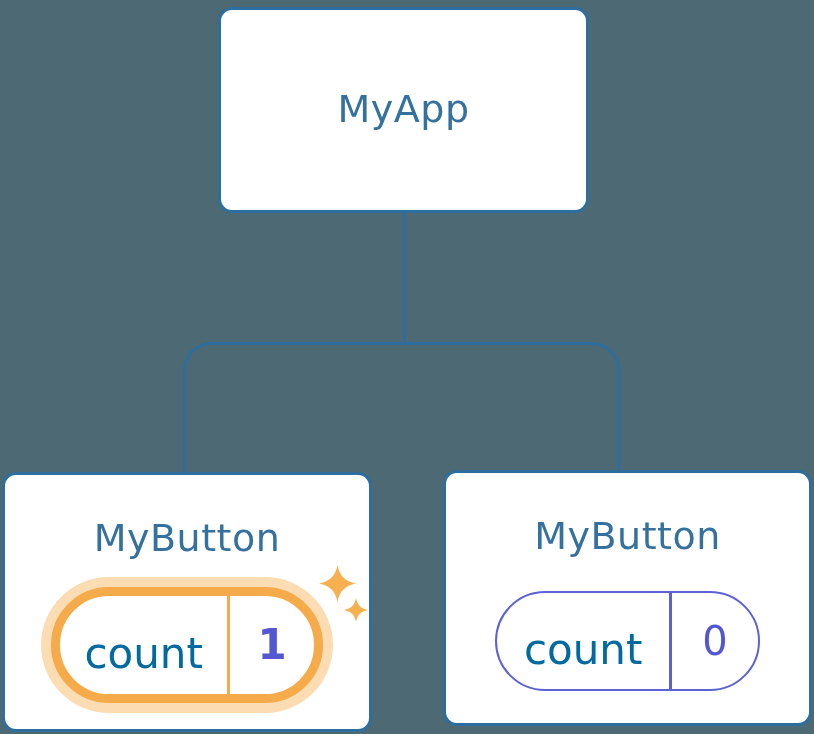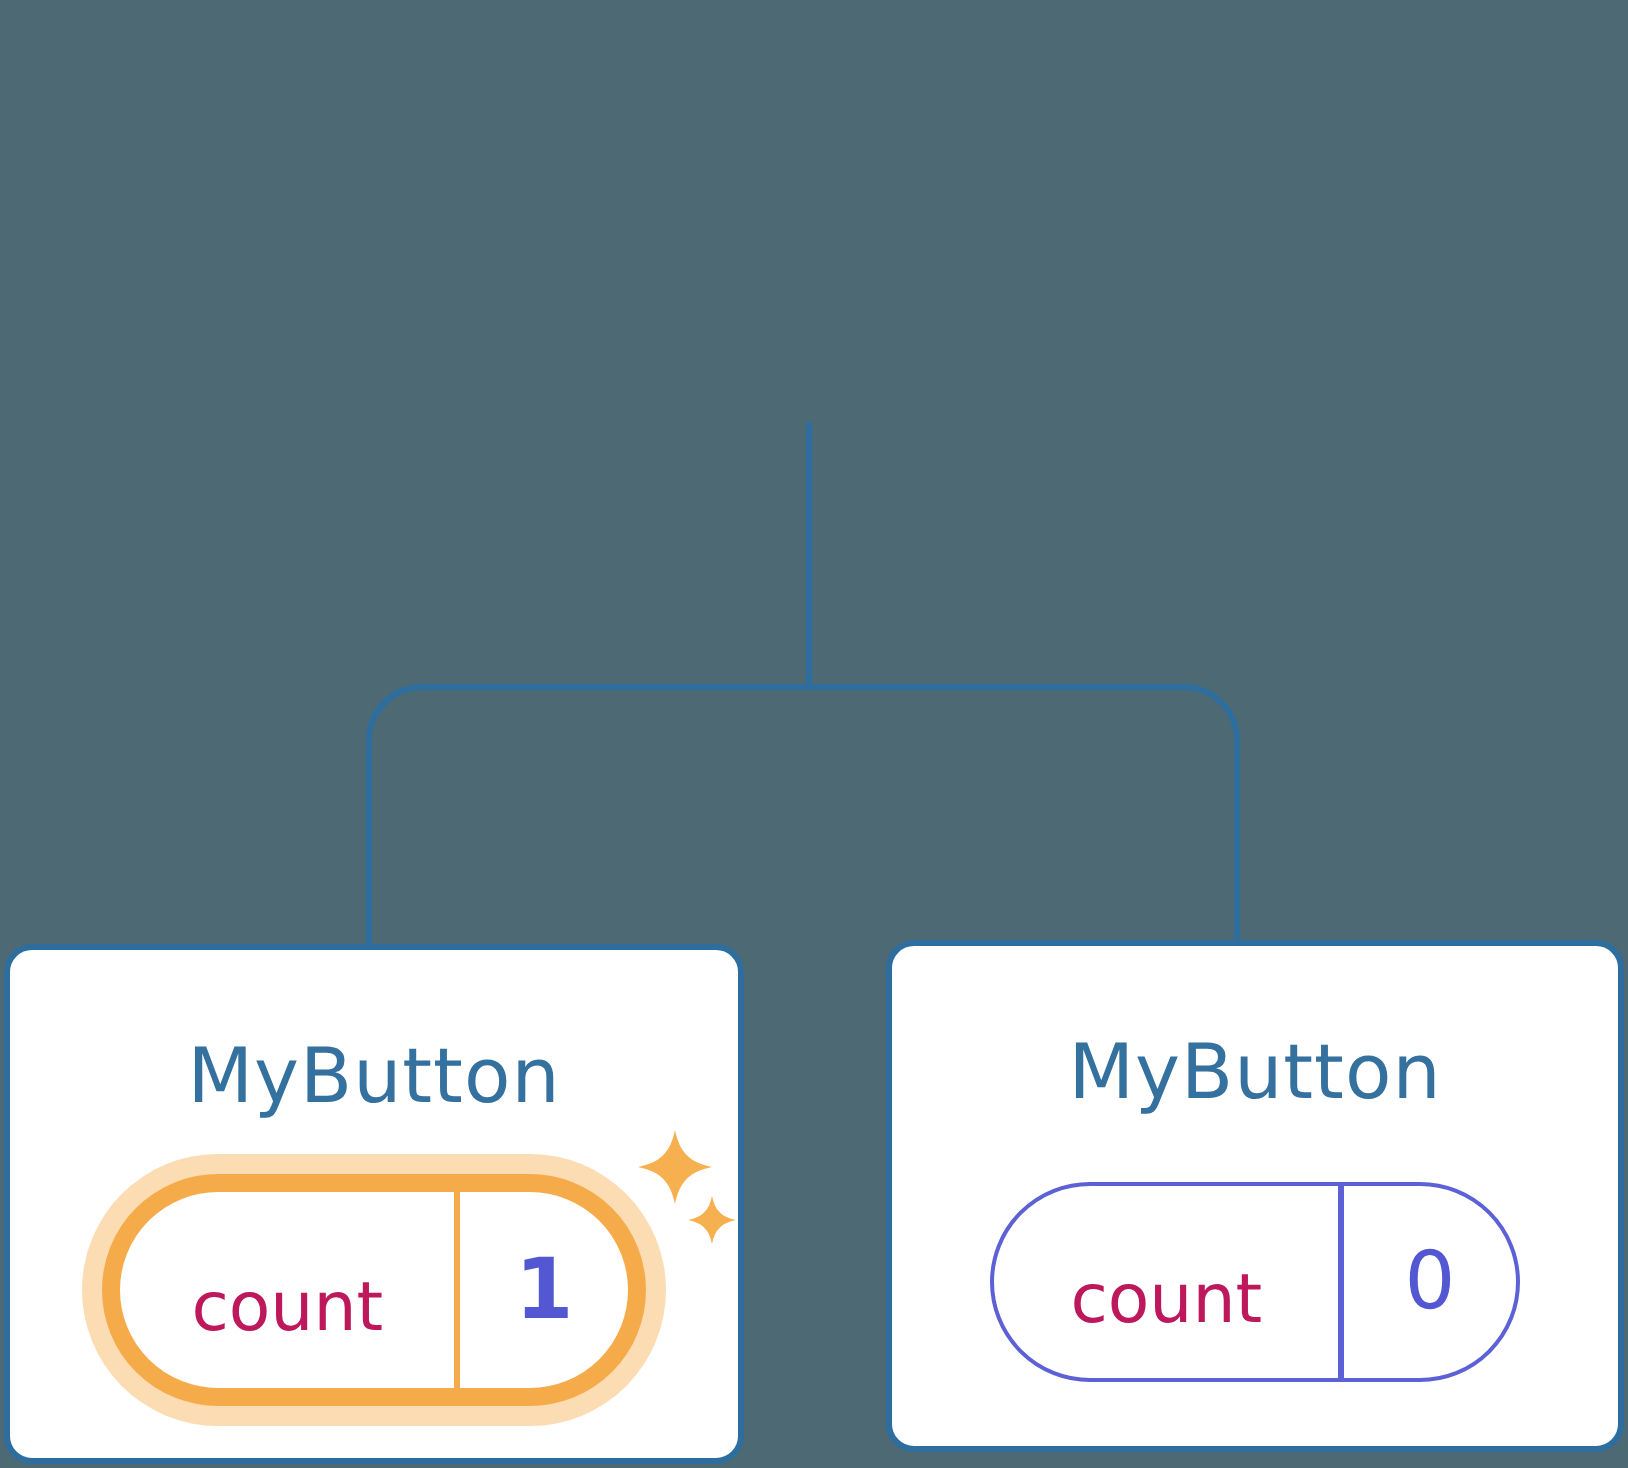--- a/index.html
+++ b/index.html
@@ -71,22 +71,22 @@
     margin-top: 32px;
   }
   .pill-highlight {
     width: 272px; height: 116px;
     border: 9px solid #F6AB4B;
     box-shadow: 0 0 0 10px rgba(246, 171, 75, 0.42);
   }
   .pill-cell-label {
     flex: 2;
     display: flex; align-items: center; justify-content: center;
-    color: #be185d;
-    font-size: 34px;
+    color: #0369a1;
+    font-size: 42px;
     margin-top: 18px;
   }
   .pill-cell-value {
     flex: 1;
     display: flex; align-items: center; justify-content: center;
     color: #5457D2;
     font-size: 40px;
   }
   .pill-divider { width: 2.5px; background: #5C61D6; }
   .pill-highlight .pill-divider { width: 3px; background: #F6AB4B; }
@@ -98,20 +98,23 @@
   .sparkle-small { left: 339px; top: 123px; width: 24px; height: 24px; }
 </style>
 </head>
 <body>
 
 <div class="canvas">
 
   <div class="stem"></div>
   <div class="bracket"></div>
 
+  <div class="node node-root">
+    <div class="node-title">MyApp</div>
+  </div>
 
   <div class="node node-child-left">
     <div class="node-title">MyButton</div>
     <div class="pill pill-highlight">
       <div class="pill-cell-label">count</div>
       <div class="pill-divider"></div>
       <div class="pill-cell-value">1</div>
     </div>
     <svg class="sparkle sparkle-large" viewBox="0 0 100 100">
       <path d="M50 0 C56 30 70 44 100 50 C70 56 56 70 50 100 C44 70 30 56 0 50 C30 44 44 30 50 0 Z" fill="#F6B04F"></path>

